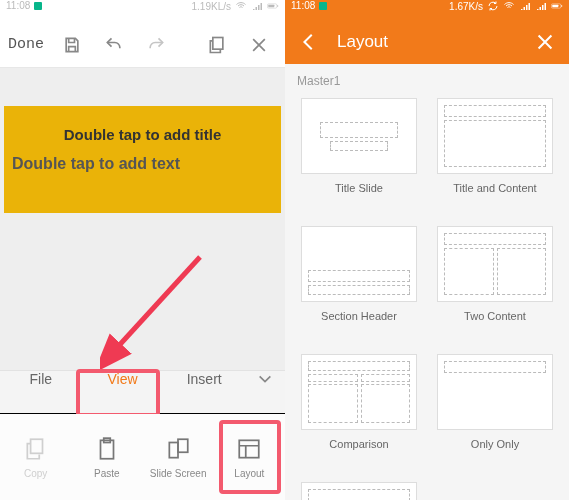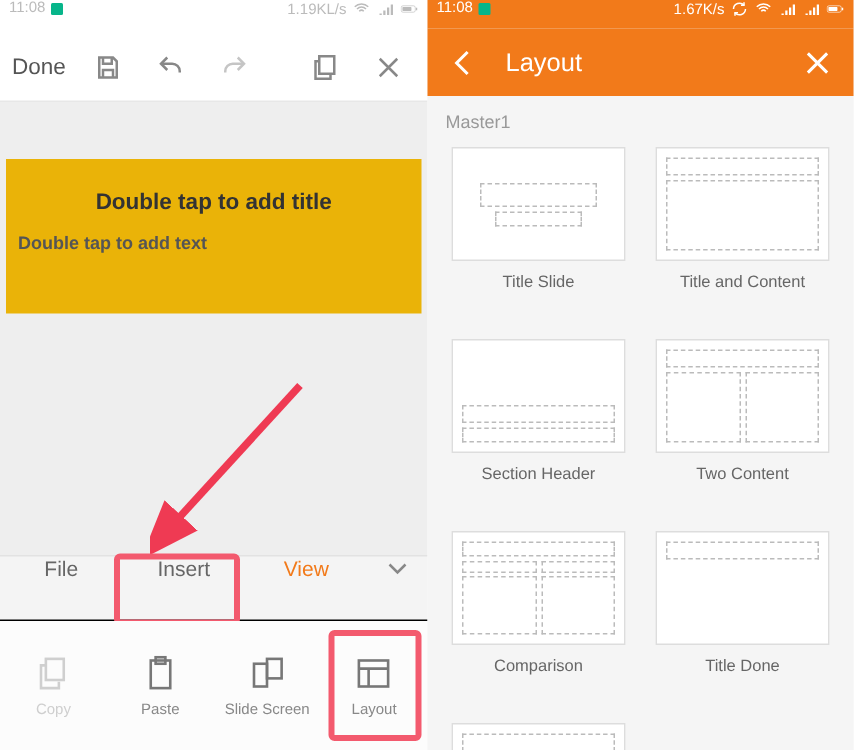--- a/index.html
+++ b/index.html
@@ -11,31 +11,31 @@
   
   .status { height: 22px; display: flex; align-items: flex-start; font-size: 10px; padding: 0 6px; }
   .status.light { background: #fff; color: #bbb; justify-content: space-between; }
   .status.dark { background: #f27a1a; color: #fff; justify-content: space-between; }
   .status .left-icons, .status .right-icons { display: flex; align-items: center; gap: 4px; }
   .status .sq { width: 8px; height: 8px; background: #07b58a; border-radius: 1px; display:inline-block;}
   .status svg { width: 12px; height: 12px; }
 
   
   .topbar-l { height: 46px; background: #fff; display: flex; align-items: center; padding: 0 8px; gap: 6px; border-bottom: 1px solid #e7e7e7;}
-  .topbar-l .done { font-size: 15px; color: #555; padding-right: 4px; }
+  .topbar-l .done { font-size: 15px; color: #555; padding-right: 4px; font-family: Liberation Mono, monospace; }
   .topbar-l .ticon { width: 36px; height: 36px; display:flex; align-items:center; justify-content:center; color:#888;}
   .topbar-l .ticon.dim { color:#c5c5c5; }
   .topbar-l .sp { flex: 1; }
   .topbar-l svg { width: 20px; height: 20px; stroke: currentColor; fill:none; stroke-width:2;}
 
   
   .slide-area { flex: 1; padding: 38px 4px 0; background:#eee; position:relative;}
   .slide { background:#eab308; padding: 16px 6px 40px; font-weight: bold; }
   .slide .title { text-align:center; font-size: 15px; color:#333; padding:4px 0 12px; }
-  .slide .body { font-size: 12px; color:#555; padding:0 2px; }
+  .slide .body { font-size: 16px; color:#555; padding:0 2px; }
 
   
   .tabs { display:flex; align-items:flex-start; height:44px; background:#f4f4f4; border-top:1px solid #e2e2e2; border-bottom:1px solid #000000; position:relative;}
   .tabs .tab { flex:1; text-align:center; font-size:14px; color:#666; }
   .tabs .tab.active { color:#f27a1a; font-weight:500;}
   .tabs .chev { width:40px; text-align:center; color:#888; }
   .tabs .highlight-view { position:absolute; left:76px; top:-2px; width:84px; height:48px; border:4px solid #f35a6e; border-radius:4px; pointer-events:none;}
 
   
   .actions { display:flex; height:86px; background:#fcfcfc; position:relative;}
@@ -142,22 +142,22 @@
           <marker id="ah" markerWidth="10" markerHeight="10" refX="2" refY="3" orient="auto">
             <path d="M0,0 L0,6 L8,3 z" fill="#ef3a53"></path>
           </marker>
         </defs>
       <line x1="100" y1="6" x2="14" y2="100" stroke="#ef3a53" stroke-width="5" marker-end="url(#ah)"></line>
     </svg>
   </div>
 
   <div class="tabs">
     <div class="tab">File</div>
+    <div class="tab active">View</div>
     <div class="tab">Insert</div>
-    <div class="tab active">View</div>
     <div class="chev">
       <svg width="16" height="16" viewBox="0 0 24 24">
           <path d="M4 8l8 8 8-8" stroke="#888" fill="none" stroke-width="2.5"></path>
         </svg>
     </div>
     <div class="highlight-view"></div>
   </div>
 
   <div class="actions">
     <div class="act copy">
@@ -282,21 +282,21 @@
               <div class="ph"></div>
             </div>
           </div>
         </div>
       <div class="lbl">Comparison</div>
     </div>
     <div class="cell">
       <div class="thumb t6">
           <div class="ph a"></div>
         </div>
-      <div class="lbl">Title Done</div>
+      <div class="lbl">Only Only</div>
     </div>
     <div class="cell">
       <div class="thumb t7">
           <div class="ph a"></div>
           <div class="ph b"></div>
         </div>
     </div>
   </div>
 </div>
 

